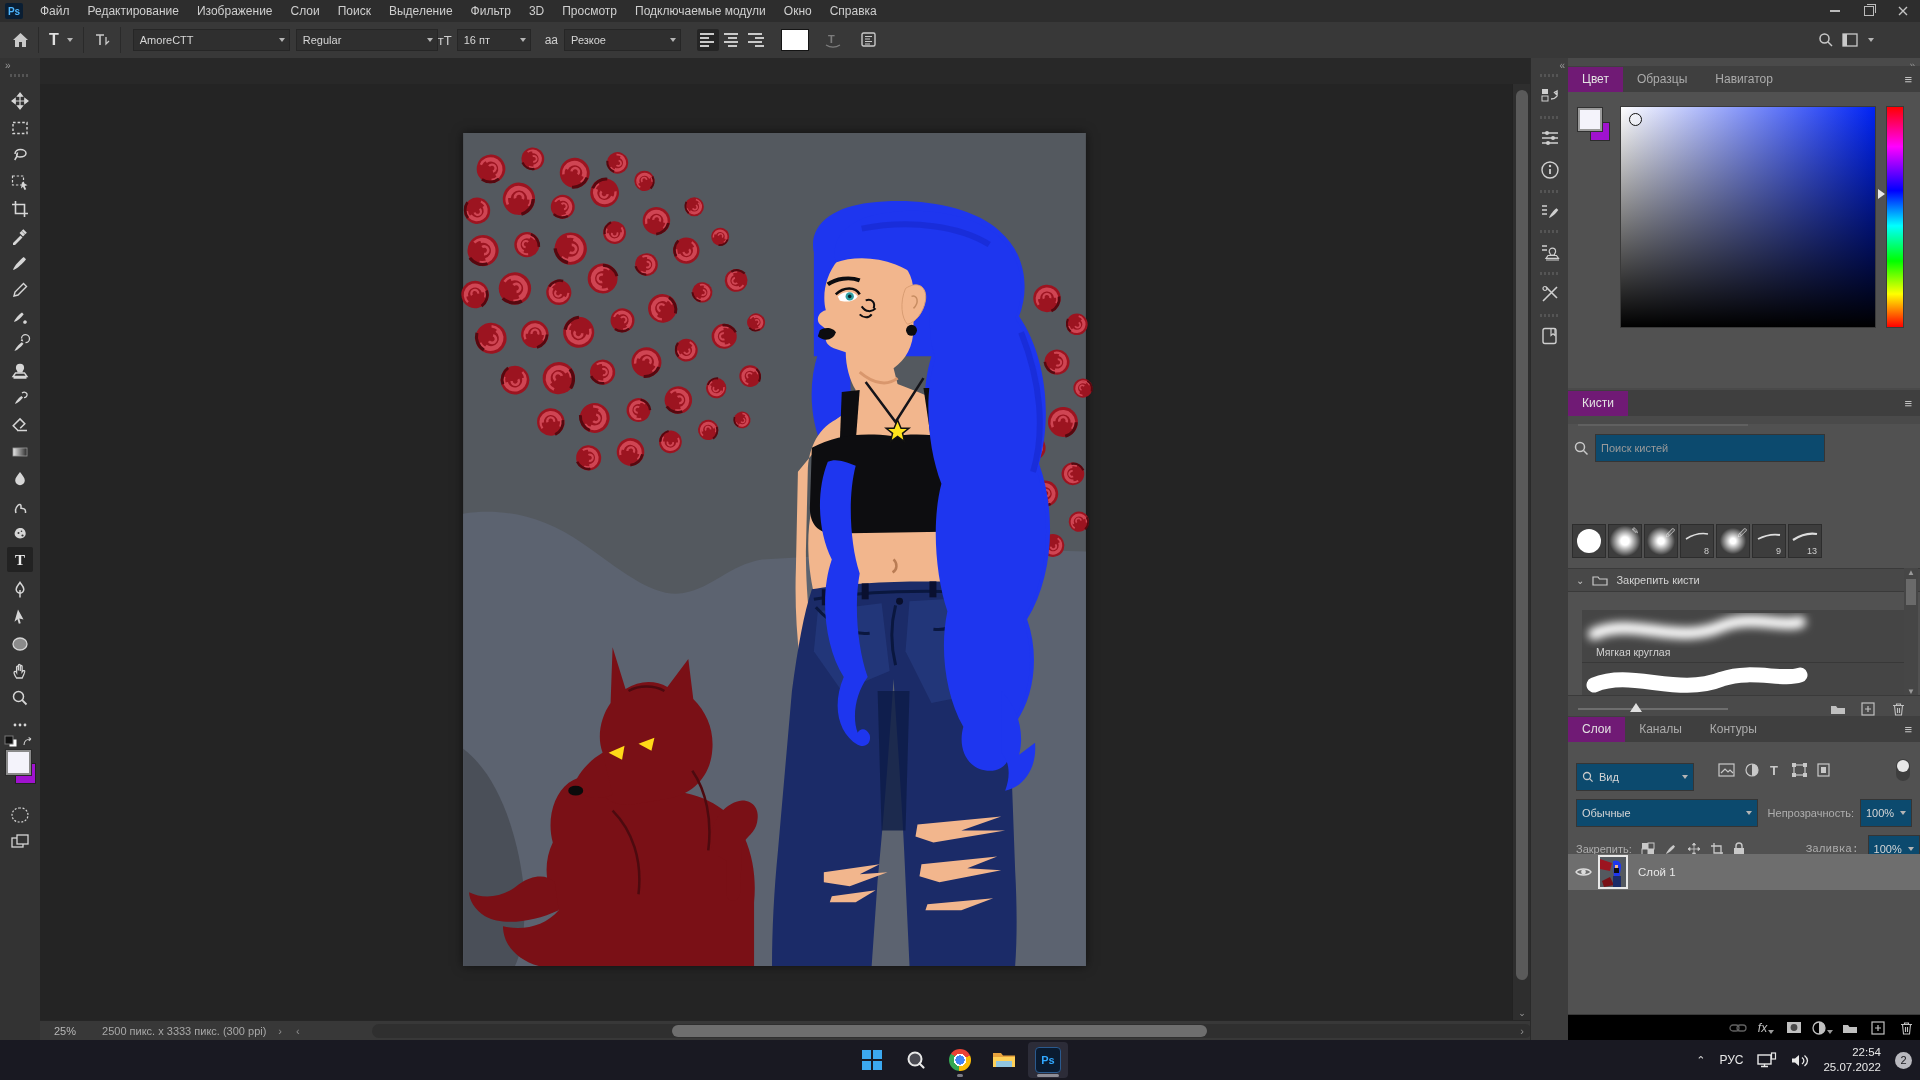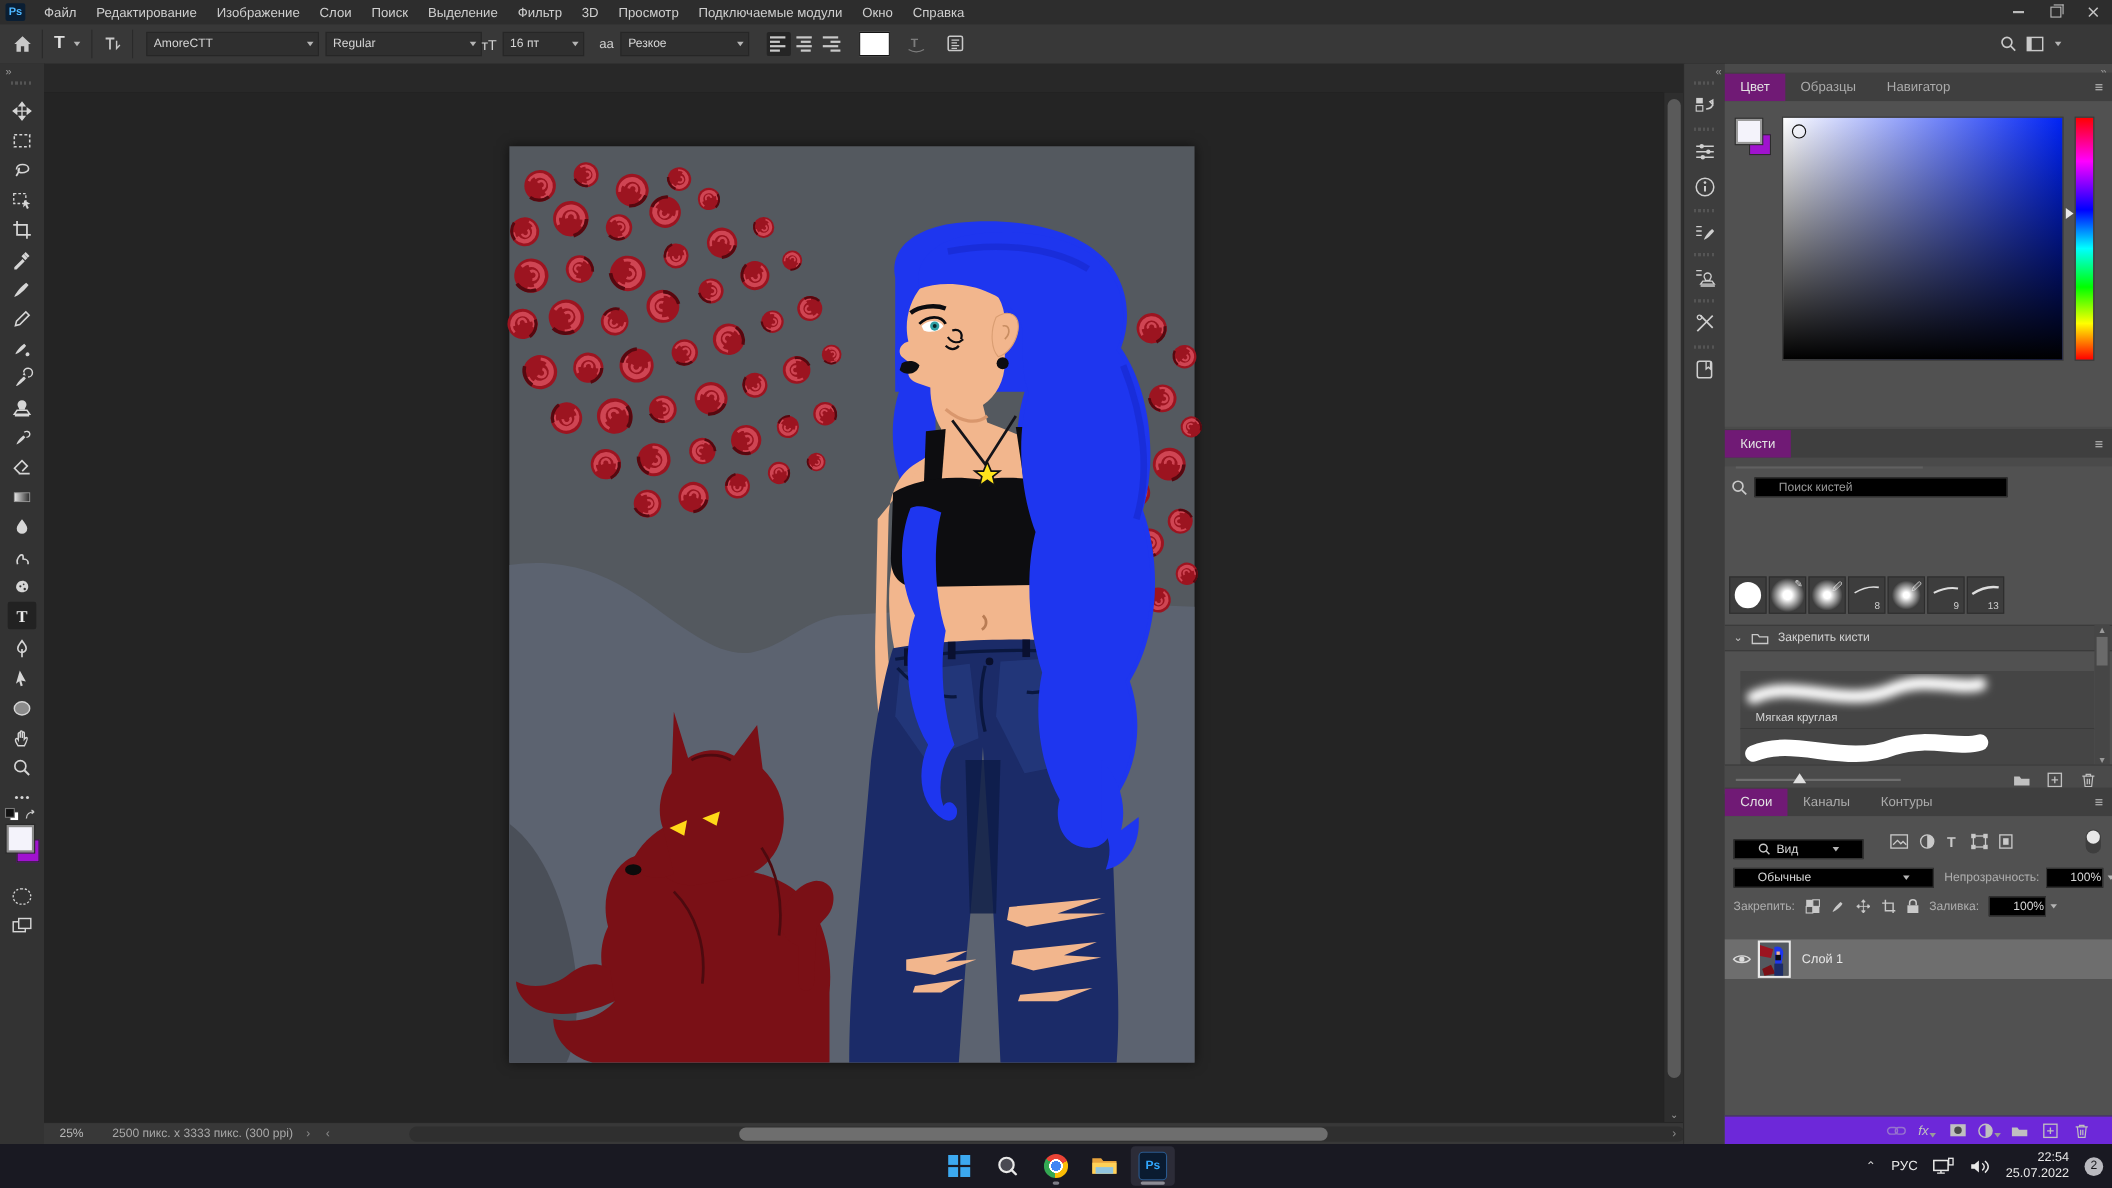--- a/index.html
+++ b/index.html
@@ -55,22 +55,22 @@
   #cstrip{left:1530px;top:58px;width:38px;height:982px;background:#3d3d3d;border-left:1px solid #2a2a2a;border-right:1px solid #2a2a2a;}
   .cicon{position:absolute;left:5px;width:28px;height:28px;display:flex;align-items:center;justify-content:center;border-radius:3px;}
   
   #panelcol{left:1568px;top:58px;width:352px;height:982px;background:#4a4a4a;}
   .ptabs{height:26px;background:#3f3f3f;display:flex;align-items:flex-end;color:#ababab;font-size:12px;position:relative;}
   .ptab{padding:5px 14px 6px 14px;cursor:default;}
   .ptab.active{background:#701a75;color:#e3e3e3;}
   .pmenu{position:absolute;right:8px;top:6px;color:#c2c2c2;font-size:13px;}
   .pbody{background:#515151;position:relative;}
   .plabel{color:#aeaeae;font-size:11px;}
-  .pinput{background:#000000;border:1px solid #353535;color:#d6d6d6;font-size:11px;height:18px;
-    display:flex;align-items:center;padding:0 21px;box-sizing:border-box;}
+  .pinput{background:#0c4a6e;border:1px solid #353535;color:#d6d6d6;font-size:11px;height:28px;
+    display:flex;align-items:center;padding:0 5px;box-sizing:border-box;}
   .tilebadge{position:absolute;right:2px;top:1px;font-size:9px;color:#ddd;}
   .tilenum{position:absolute;bottom:1px;right:4px;font-size:9px;color:#cfcfcf;}
   .btile{position:absolute;top:0;width:34px;height:34px;background:#3d3d3d;border:1px solid #2d2d2d;box-sizing:border-box;}
   .brushrow{background:#454545;border-bottom:1px solid #383838;position:relative;}
   .brushlabel{color:#d2d2d2;font-size:10.5px;padding:2px 0 4px 14px;}
   .footico{width:24px;height:20px;display:flex;align-items:center;justify-content:center;color:#c0c0c0;}
   
   #taskbar{left:0;top:1040px;width:1920px;height:40px;background:#191922;display:flex;align-items:center;}
   .task-ico{width:40px;height:36px;margin:0 2px;display:flex;align-items:center;justify-content:center;
     position:relative;border-radius:4px;}
@@ -807,21 +807,21 @@
           <svg width="14" height="14">
               <path d="M7 1v12M1 7h12M7 1L5.4 3h3.2zM7 13l-1.6-2h3.2zM1 7l2-1.6v3.2zM13 7l-2-1.6v3.2z" stroke="#c9c9c9" fill="#c9c9c9" stroke-width=".8"></path>
             </svg>
           <svg width="14" height="14">
               <path d="M4 1v10h9M1 4h10v9" fill="none" stroke="#c9c9c9" stroke-width="1.3"></path>
             </svg>
           <svg width="12" height="14">
               <rect x="1" y="6" width="10" height="7" fill="#c9c9c9"></rect>
               <path d="M3 6V4a3 3 0 016 0v2" fill="none" stroke="#c9c9c9" stroke-width="1.4"></path>
             </svg>
-          <span class="plabel" style="">Заливка:</span>
+          <span class="plabel" style="margin-left:52px;font-family:Liberation Mono, monospace;">Заливка:</span>
           <div class="pinput" style="width:52px;justify-content:space-between;">
             <span>100%</span>
               <div class="caret"></div>
           </div>
         </div>
 
         <div class="row" style="position:absolute;left:0;top:112px;width:352px;height:36px;background:#6e6e6e;">
           <div style="width:30px;display:flex;justify-content:center;">
             <svg width="17" height="12">
                 <path d="M1 6C4 2 13 2 16 6 13 10 4 10 1 6z" fill="none" stroke="#dcdcdc" stroke-width="1.3"></path>
@@ -835,21 +835,21 @@
                 <path d="M2,24 L10,20 L14,28 L4,30 Z" fill="#7a1016"></path>
                 <path d="M13,4 C18,2 22,6 21,11 L19,22 L14,22 Z" fill="#1e36ef"></path>
                 <rect x="14" y="11" width="5" height="5" fill="#0d0d10"></rect>
                 <rect x="13" y="19" width="8" height="11" fill="#1b2b68"></rect>
                 <rect x="15" y="8" width="3" height="3" fill="#f2b68d"></rect>
               </svg>
           </div>
           <span style="color:#e8e8e8;font-size:11.5px;">Слой 1</span>
         </div>
 
-        <div class="row" style="position:absolute;left:0;bottom:0;width:352px;height:26px;background:#6d28d9;border-top:1px solid #3a3a3a;justify-content:flex-end;padding-right:16px;box-sizing:border-box;gap:4px;">
+        <div class="row" style="position:absolute;left:0;bottom:0;width:352px;height:26px;background:#000000;border-top:1px solid #3a3a3a;justify-content:flex-end;padding-right:2px;box-sizing:border-box;gap:4px;">
           <div class="footico" style="opacity:.5;">
               <svg width="18" height="10">
                 <rect x="1" y="2" width="9" height="6" rx="3" fill="none" stroke="#c0c0c0" stroke-width="1.3"></rect>
                 <rect x="8" y="2" width="9" height="6" rx="3" fill="none" stroke="#c0c0c0" stroke-width="1.3"></rect>
               </svg>
             </div>
           <div class="footico">
               <span style="font-style:italic;font-size:12px;color:#c0c0c0;">fx</span>
               <div class="caret" style="border-top-color:#9a9a9a;margin-left:1px;transform:translateY(4px);"></div>
             </div>

